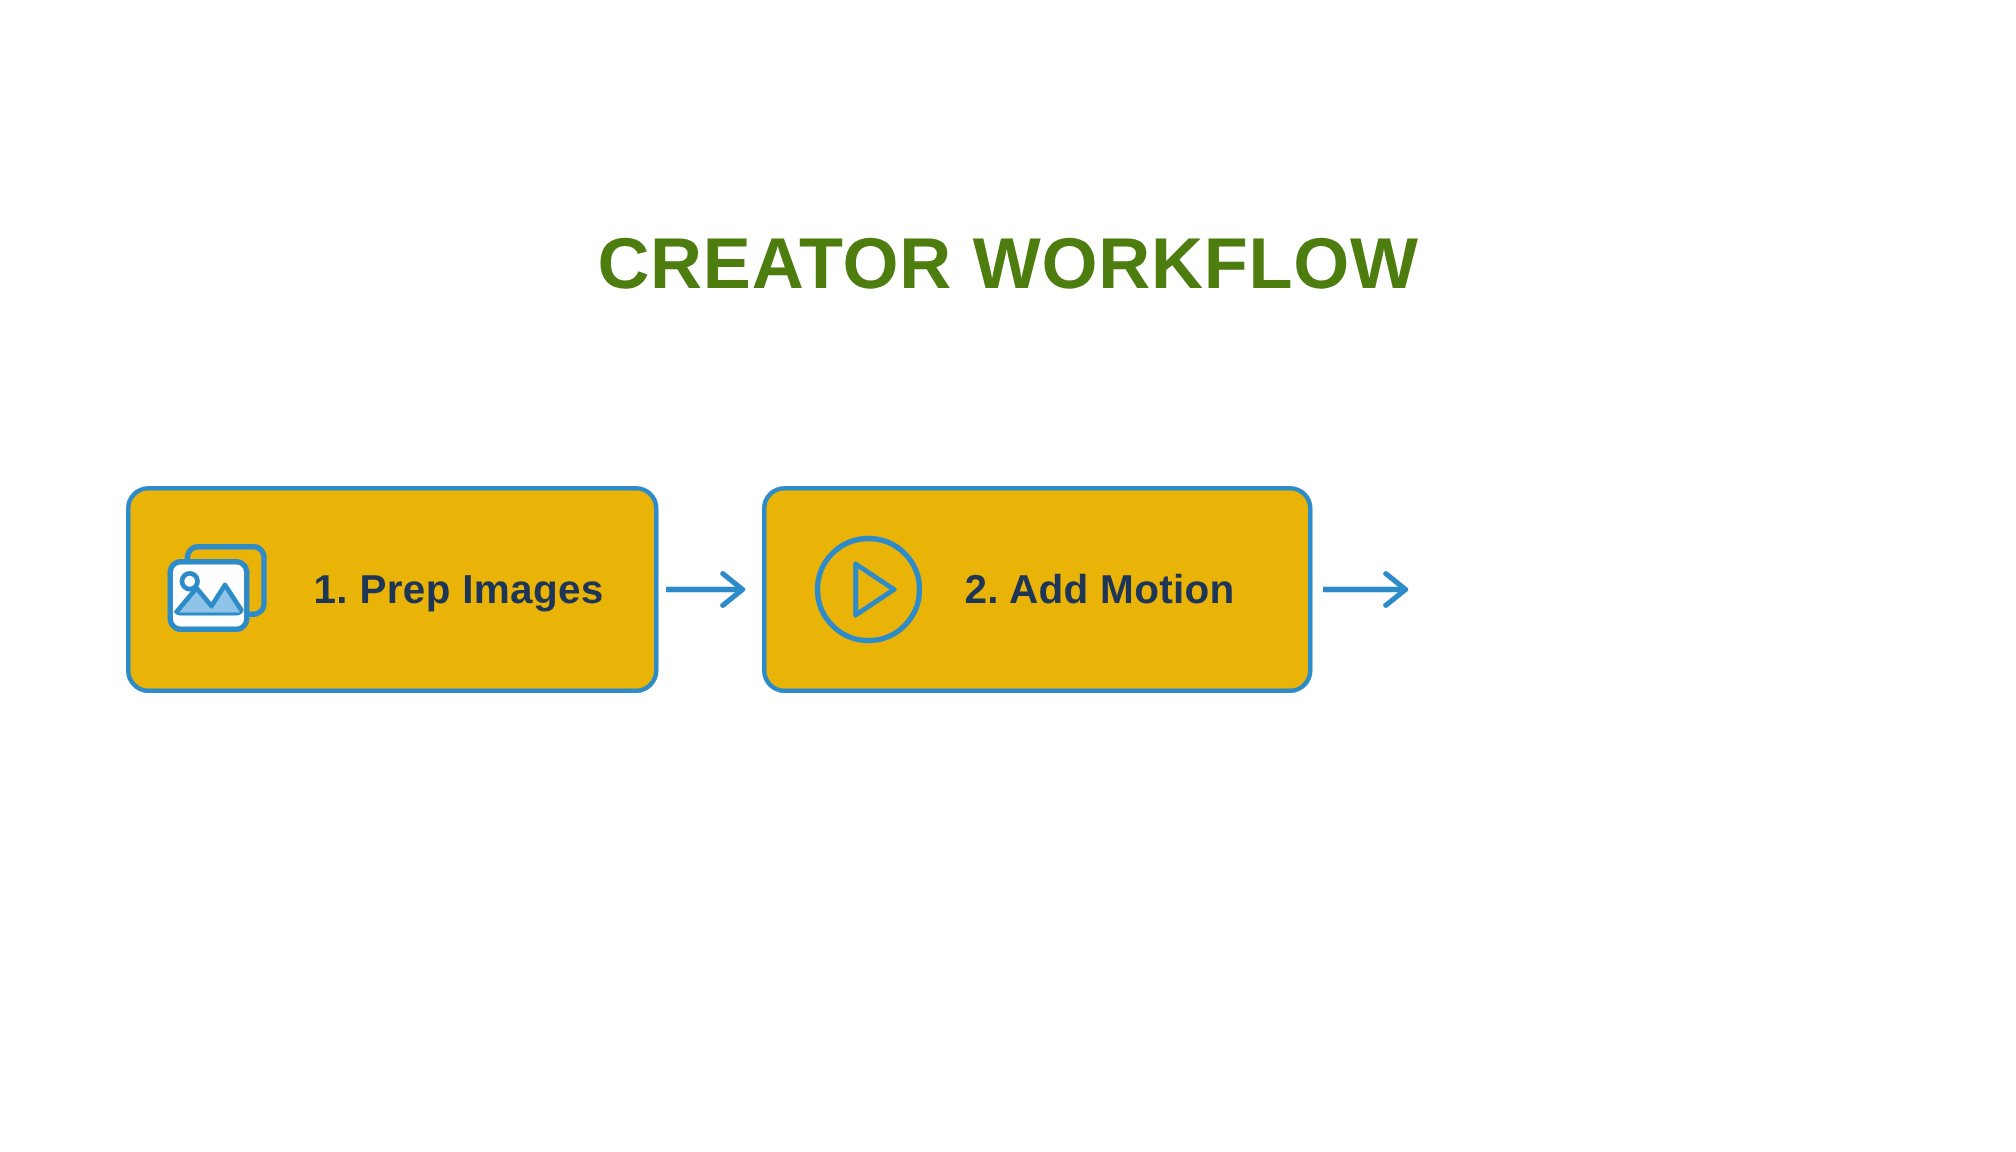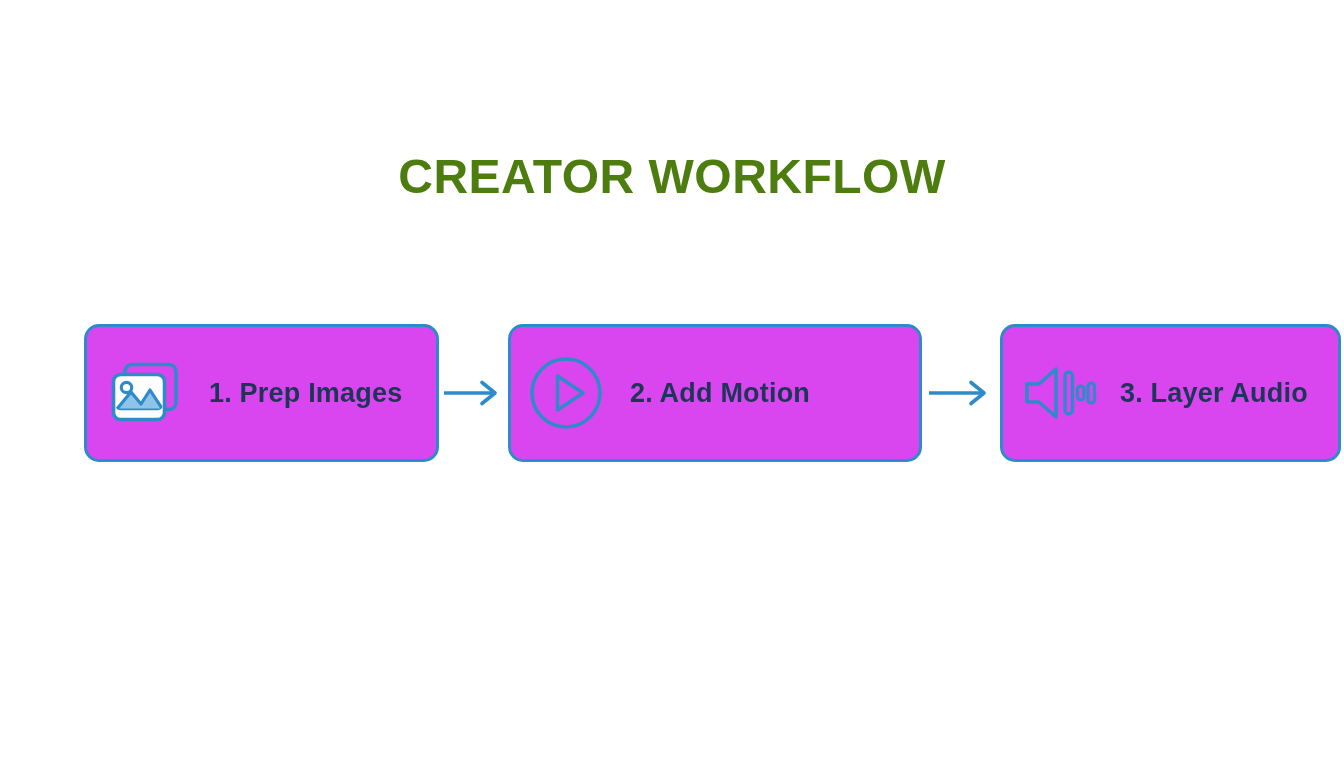--- a/index.html
+++ b/index.html
@@ -40,28 +40,28 @@
     display: flex;
     flex-direction: row;
     align-items: center;
   }
 
   .step-card {
     box-sizing: border-box;
     height: 138px;
     border: 3px solid #2e8bc9;
     border-radius: 15px;
-    background: #d946ef;
+    background: #eab308;
     display: flex;
     flex-direction: row;
     align-items: center;
     flex: 0 0 auto;
   }
   .step-card.card-1 { width: 355px; padding-left: 20px; }
-  .step-card.card-2 { width: 414px; padding-left: 17px; }
+  .step-card.card-2 { width: 367px; padding-left: 30px; }
   .step-card.card-3 { width: 341px; padding-left: 19px; }
 
   .step-icon {
     flex: 0 0 auto;
     width: 76px;
     height: 76px;
     display: flex;
     align-items: center;
     justify-content: center;
   }
@@ -141,29 +141,14 @@
 
   <div class="flow-arrow arrow-2">
     <span>
       <svg width="64" height="28" viewBox="0 0 64 28" fill="none">
         <path d="M0 14 H52" stroke="#2e8bc9" stroke-width="3.6" stroke-linecap="butt"></path>
         <path d="M42 3.5 L55 14 L42 24.5" stroke="#2e8bc9" stroke-width="3.6" stroke-linecap="round" stroke-linejoin="round" fill="none"></path>
       </svg>
     </span>
   </div>
 
-  <div class="step-card card-3">
-    <span class="step-icon">
-      <svg width="74" height="60" viewBox="0 0 74 60" fill="none">
-
-        <path d="M4 21 H16 L33 6 V54 L16 39 H4 Z" stroke="#2e8bc9" stroke-width="3.6" fill="none" stroke-linejoin="round" stroke-linecap="round"></path>
-
-        <rect x="42" y="9" width="7.5" height="42" rx="3.75" ry="3.75" stroke="#2e8bc9" stroke-width="3.4" fill="none"></rect>
-
-        <rect x="54.5" y="23" width="6.5" height="14" rx="3.25" ry="3.25" stroke="#2e8bc9" stroke-width="3.2" fill="none"></rect>
-
-        <rect x="65" y="20" width="6.5" height="20" rx="3.25" ry="3.25" stroke="#2e8bc9" stroke-width="3.2" fill="none"></rect>
-      </svg>
-    </span>
-    <span class="step-label">3. Layer Audio</span>
-  </div>
 
 </div>
 
 </body></html>

